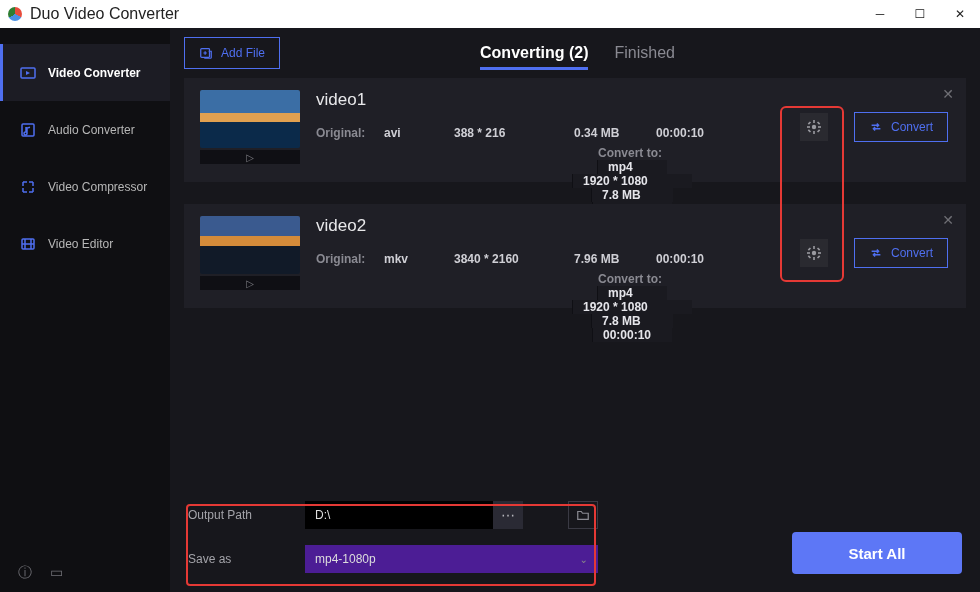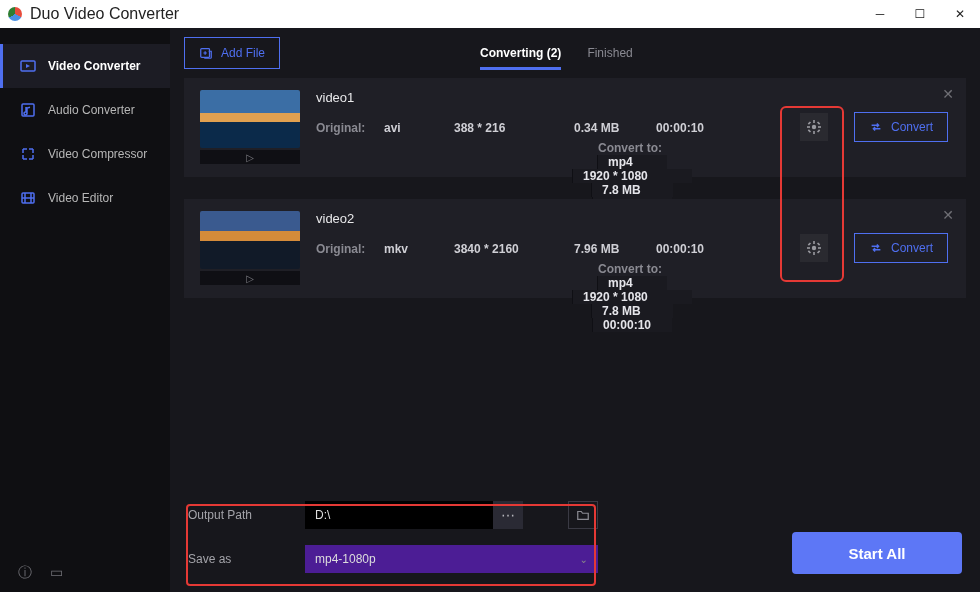--- a/index.html
+++ b/index.html
@@ -4,42 +4,42 @@
 <style>
   * { box-sizing: border-box; margin: 0; padding: 0; font-family: -apple-system, "Segoe UI", Arial, sans-serif; }
   body { width: 980px; height: 592px; background: #fff; overflow: hidden; }
   .titlebar { height: 28px; background: #fff; display: flex; align-items: center; padding: 0 8px; position: relative; }
   .titlebar .logo { width: 14px; height: 14px; border-radius: 50%; background: conic-gradient(#e74c3c 0 33%, #4a90e2 33% 66%, #2e7d32 66% 100%); margin-right: 8px; }
   .titlebar .title { font-size: 16px; color: #222; }
   .winctrls { position: absolute; right: 0; top: 0; display: flex; height: 28px; }
   .winbtn { width: 40px; display: flex; align-items: center; justify-content: center; color: #222; font-size: 12px; cursor: pointer; }
   .app { display: flex; height: 564px; background: #0f0f12; }
   .sidebar { width: 170px; background: #0f0f12; color: #c7c7c7; display: flex; flex-direction: column; padding-top: 16px; }
-  .navitem { display: flex; align-items: center; height: 44px; padding-left: 20px; font-size: 12px; cursor: pointer; color: #b7b7b7; }
+  .navitem { display: flex; align-items: center; height: 57px; padding-left: 20px; font-size: 12px; cursor: pointer; color: #b7b7b7; }
   .navitem.active { background: #1c1c24; color: #fff; font-weight: 600; position: relative; }
   .navitem.active::before { content:""; position:absolute; left:0; top:0; bottom:0; width:3px; background:#4f6ff0; }
   .navitem .nicon { width:16px; height:16px; margin-right:12px; display:flex; align-items:center; justify-content:center; color:#4f6ff0; }
   .sidebar-bottom { margin-top:auto; display:flex; gap:18px; padding:10px 18px 10px; color:#6f6f75; }
   .sidebar-bottom span { cursor:pointer; font-size:14px; }
   .main { flex:1; background:#17171c; display:flex; flex-direction:column; position:relative; }
   .toolbar { height:50px; display:flex; align-items:center; padding-left:14px; gap:30px; }
   .addfile { border:1px solid #4f6ff0; color:#4f6ff0; background:transparent; height:32px; padding:0 14px; display:flex; align-items:center; gap:8px; font-size:12px; cursor:pointer; }
   .addfile svg { width:14px; height:14px; }
   .tabs { display:flex; gap:26px; margin-left:170px; }
-  .tab { font-size:12px; color:#8a8a92; cursor:pointer; height:50px; display:flex; align-items:center; position:relative; }
+  .tab { font-size:16px; color:#8a8a92; cursor:pointer; height:50px; display:flex; align-items:center; position:relative; }
   .tab.active { color:#fff; font-weight:600; }
   .tab.active::after { content:""; position:absolute; left:0; right:0; bottom:8px; height:3px; background:#4f6ff0; }
   .list { padding:0 14px; }
   .item { background:#1f1f26; margin-bottom:22px; padding:12px 18px 10px 12px; position:relative; display:flex; }
   .thumbwrap { width:108px; display:flex; flex-direction:column; align-items:center; }
   .thumb { width:100px; height:58px; border-radius:2px; background: linear-gradient(to bottom, #3b6ea5 0%, #3b6ea5 40%, #e0a050 40%, #e0a050 55%, #0b2a4a 55%, #0b2a4a 100%); }
   .thumb.sunset { background: linear-gradient(to bottom, #3a5a8f 0%, #3a5a8f 35%, #d48b3a 35%, #d48b3a 52%, #111a28 52%, #111a28 100%); }
   .playbtn { width:100px; height:14px; background:#0f0f14; margin-top:2px; display:flex; align-items:center; justify-content:center; color:#7a7a80; font-size:10px; cursor:pointer; }
   .info { flex:1; margin-left:12px; color:#cfcfd5; font-size:12px; }
-  .vtitle { color:#e8e8ea; font-size:13px; margin-bottom:10px; }
+  .vtitle { color:#e8e8ea; font-size:17px; margin-bottom:10px; }
   .row { display:flex; align-items:center; height:26px;font-weight:bold; }
   .row .lbl { width:68px; color:#8a8a92; }
   .row .col1 { width:70px; }
   .row .col2 { width:120px; }
   .row .col3 { width:82px; }
   .row .col4 { width:80px; }
   .row.conv { color:#e5e5ea;flex-direction:column; }
   .row.conv .col1,.row.conv .col2,.row.conv .col3,.row.conv .col4 { border-left:1px solid #0f0f14; padding-left:10px; background:#1a1a20; height:26px; display:flex; align-items:center; }
   .close { position:absolute; top:8px; right:12px; color:#6f6f75; font-size:14px; cursor:pointer; }
   .actions { position:absolute; right:18px; top:34px; display:flex; align-items:center; gap:26px; }

